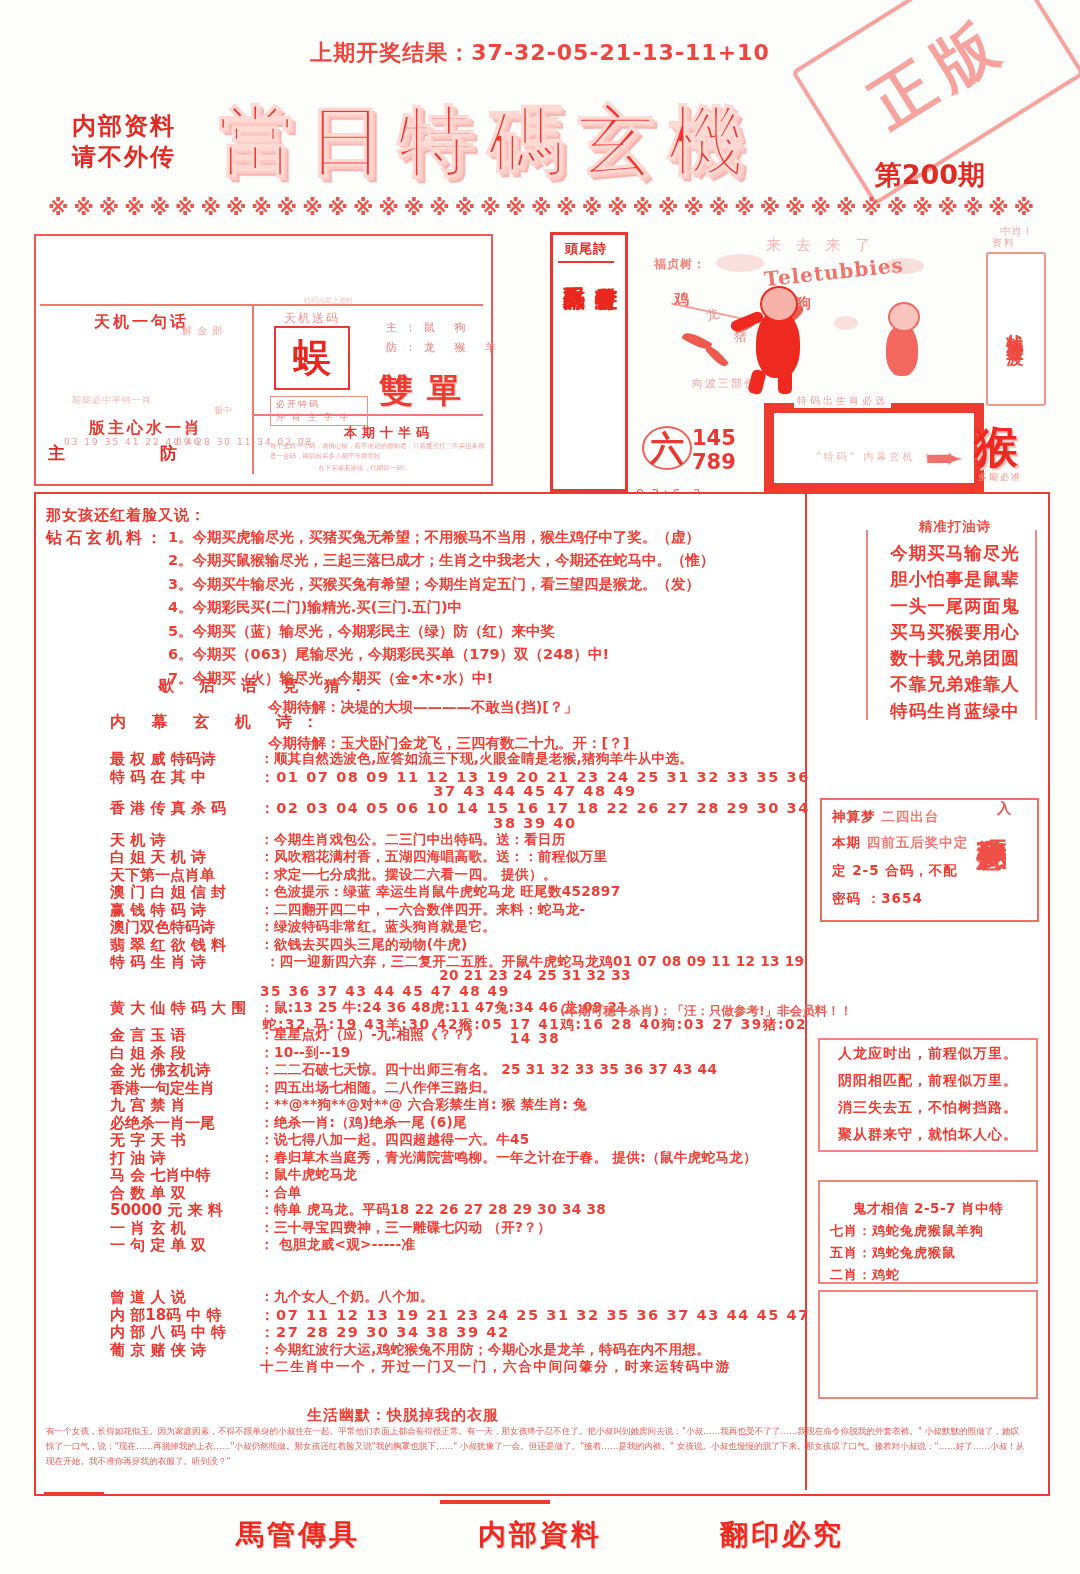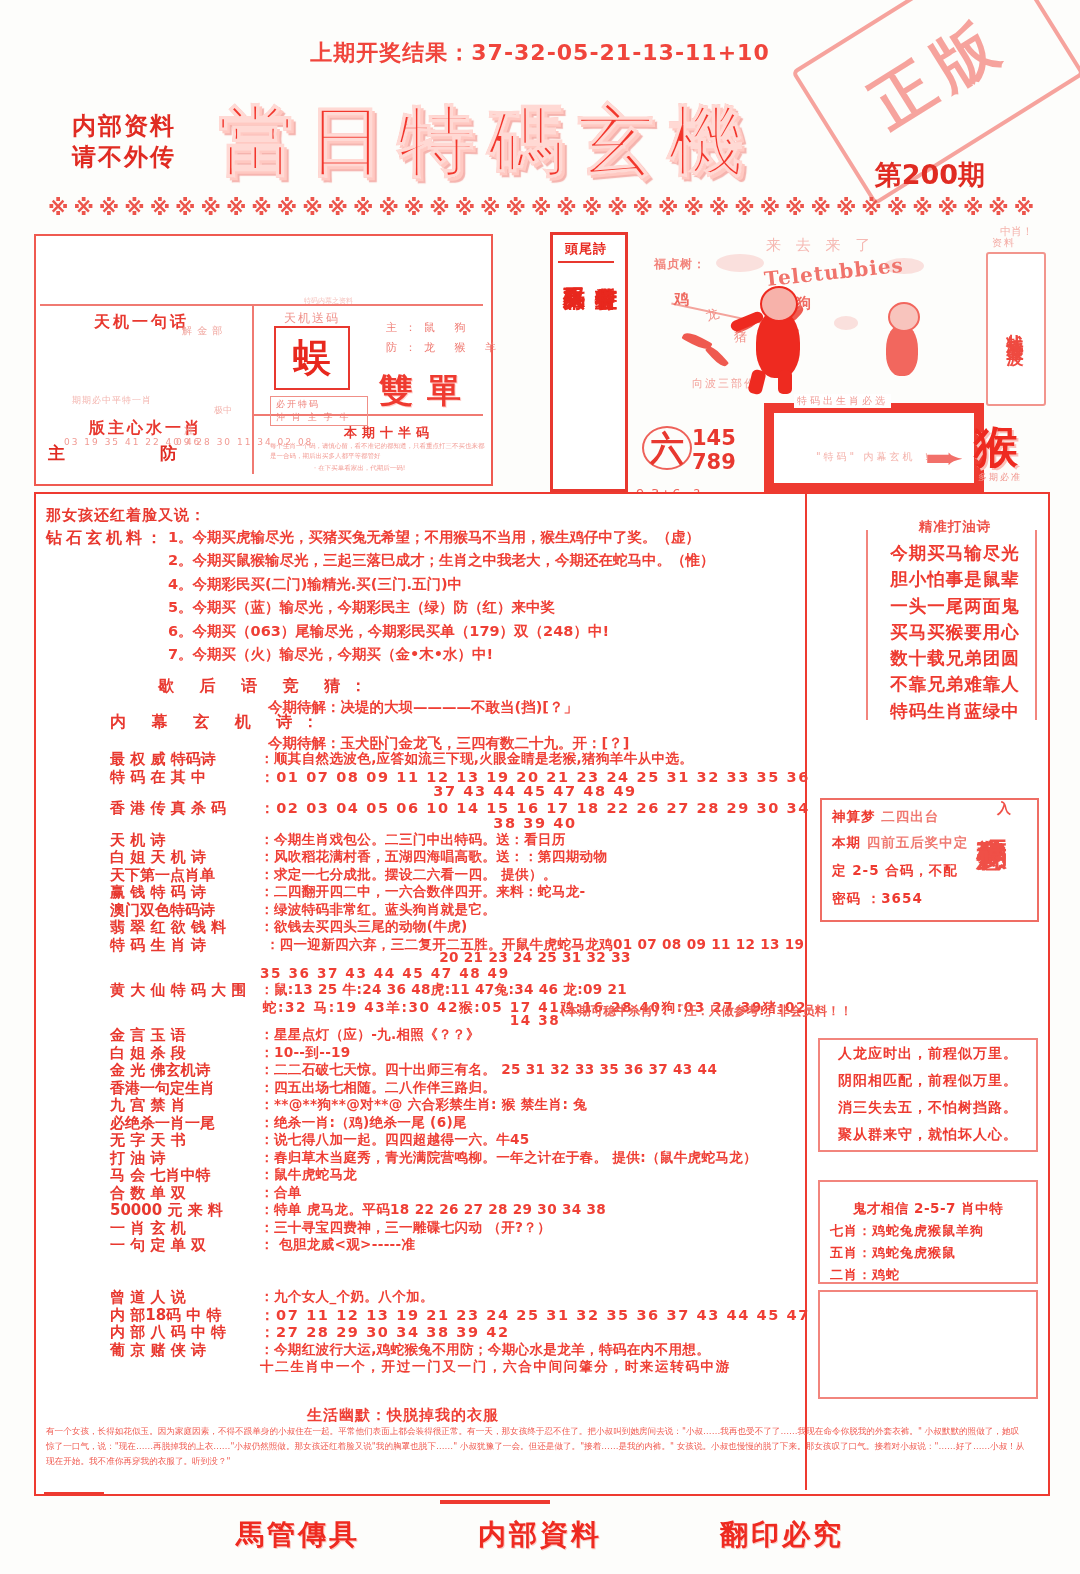--- a/index.html
+++ b/index.html
@@ -351,20 +351,21 @@
   </div>
 
   <div class="body-box"></div>
   <div class="inner-vline"></div>
 
   <div class="tw-head">那女孩还红着脸又说：</div>
   <div class="ds-head">钻石玄机料：</div>
   <div class="ds-list" id="ds-list">
       <div>1。今期买虎输尽光，买猪买兔无希望；不用猴马不当用，猴生鸡仔中了奖。（虚）</div>
       <div>2。今期买鼠猴输尽光，三起三落巳成才；生肖之中我老大，今期还在蛇马中。（惟）</div>
+      <div>3。今期买牛输尽光，买猴买兔有希望；今期生肖定五门，看三望四是猴龙。（发）</div>
       <div>4。今期彩民买(二门)输精光.买(三门.五门)中</div>
       <div>5。今期买（蓝）输尽光，今期彩民主（绿）防（红）来中奖</div>
       <div>6。今期买（063）尾输尽光，今期彩民买单（179）双（248）中!</div>
       <div>7。今期买（火）输尽光，今期买（金•木•水）中!</div>
     </div>
 
   <div class="xh-head">歇 后 语 竞 猜：</div>
   <div class="xh-body">今期待解：决堤的大坝————不敢当(挡)[？」</div>
   <div class="nm-head">内 幕 玄 机 诗：</div>
   <div class="nm-body">今期待解：玉犬卧门金龙飞，三四有数二十九。开：[？]</div>
@@ -381,25 +382,29 @@
       <div class="row">
         <div class="rlab">香 港 传 真 杀 码</div>
         <div class="rval nums">：02 03 04 05 06 10 14 15 16 17 18 22 26 27 28 29 30 34 38 39 40</div>
       </div>
       <div class="row">
         <div class="rlab">天 机 诗</div>
         <div class="rval">：今期生肖戏包公。二三门中出特码。送：看日历</div>
       </div>
       <div class="row">
         <div class="rlab">白 姐 天 机 诗</div>
-        <div class="rval">：风吹稻花满村香，五湖四海唱高歌。送：：第四期动物</div>
+        <div class="rval">：风吹稻花满村香，五湖四海唱高歌。送：：前程似万里</div>
       </div>
       <div class="row">
         <div class="rlab">天下第一点肖单</div>
         <div class="rval">：求定一七分成批。摆设二六看一四。                    提供）。</div>
+      </div>
+      <div class="row">
+        <div class="rlab">澳 门 白 姐 信 封</div>
+        <div class="rval">：色波提示：绿蓝    幸运生肖鼠牛虎蛇马龙          旺尾数452897</div>
       </div>
       <div class="row">
         <div class="rlab">赢 钱 特 码 诗</div>
         <div class="rval">：二四翻开四二中，一六合数伴四开。来料：蛇马龙-</div>
       </div>
       <div class="row">
         <div class="rlab">澳门双色特码诗</div>
         <div class="rval">：绿波特码非常红。蓝头狗肖就是它。</div>
       </div>
       <div class="row">

